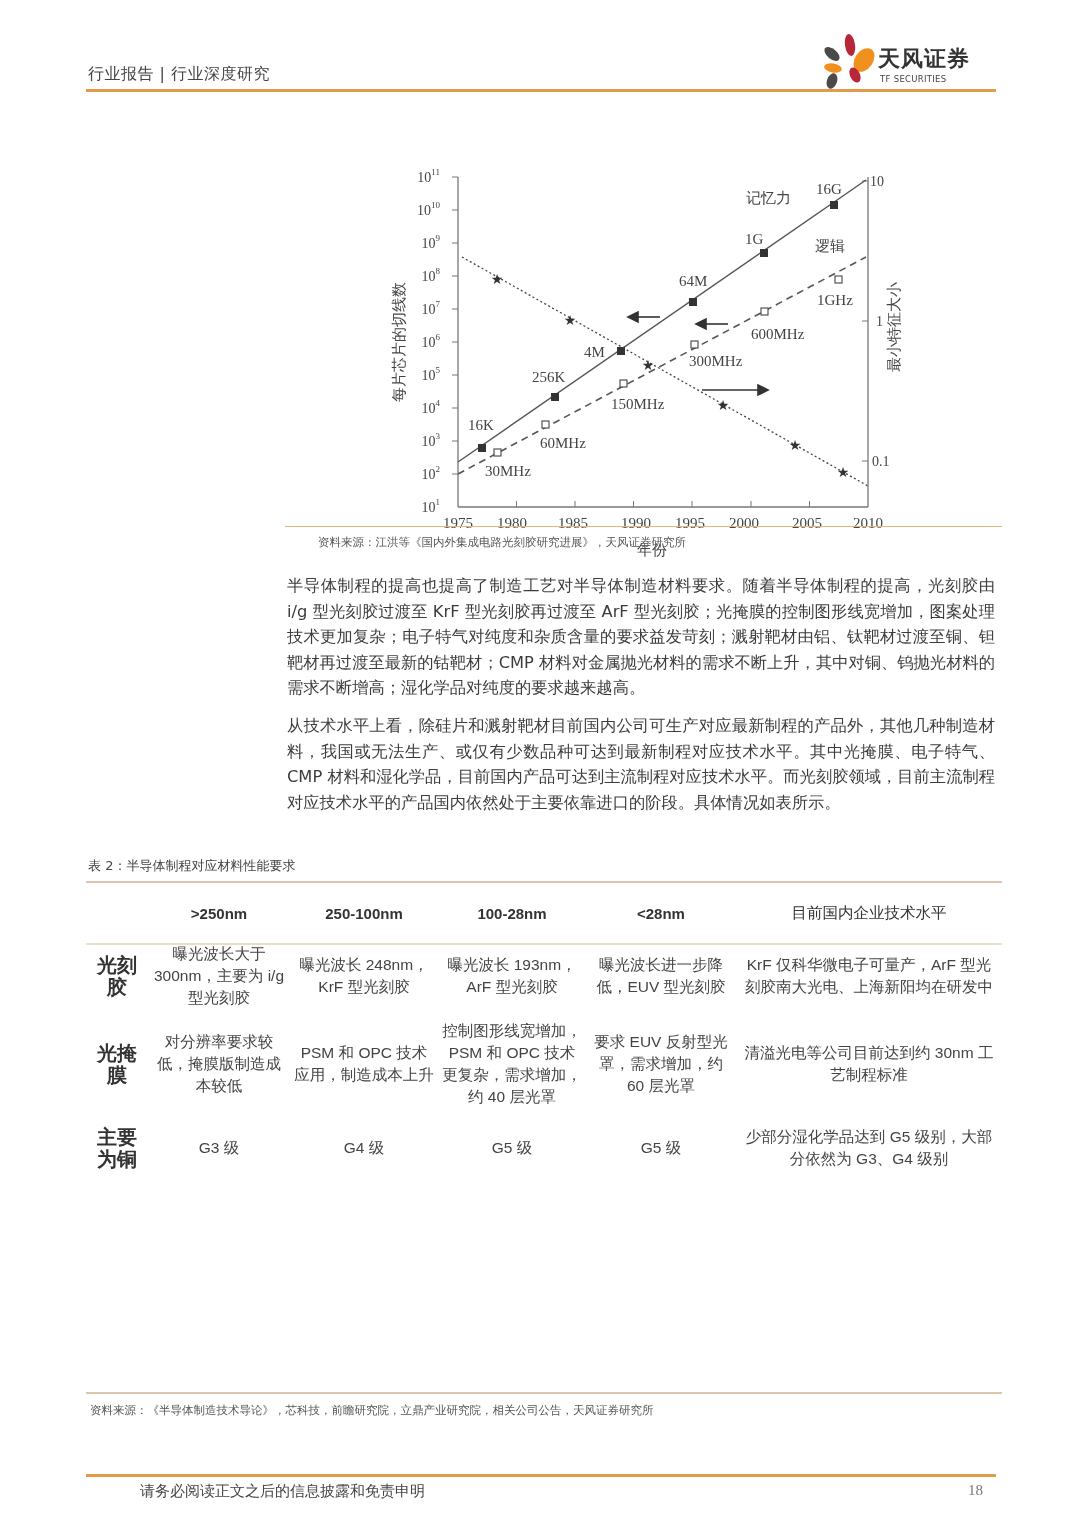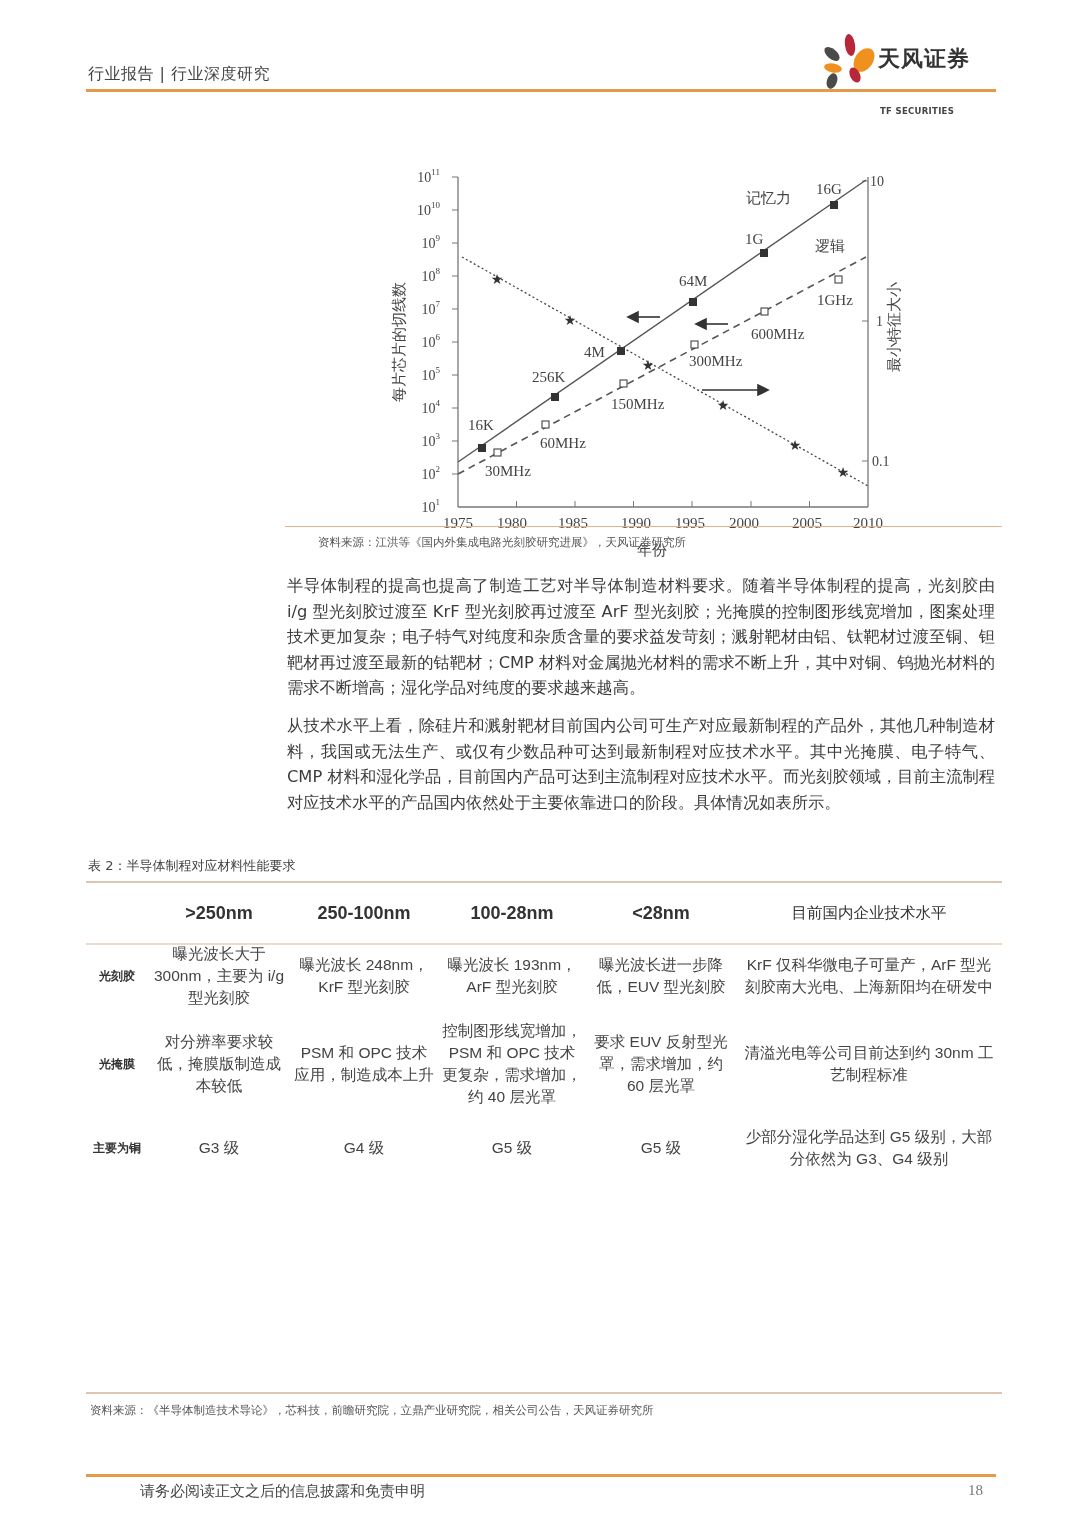--- a/index.html
+++ b/index.html
@@ -2,39 +2,39 @@
 <html><head>
 <meta charset="utf-8">
 <style>
   * { box-sizing: border-box; margin: 0; padding: 0; }
   body { width: 1080px; height: 1527px; background: #ffffff; position: relative; overflow: hidden; font-family: "DejaVu Sans", "Liberation Sans", sans-serif; color: #3a3a3a; }
   .header { position: absolute; left: 86px; top: 30px; width: 910px; height: 62px; }
   .header-title { position: absolute; left: 2px; top: 34px; font-size: 16px; color: #444; letter-spacing: 0.5px; }
   .header-rule { position: absolute; left: 0; top: 59px; width: 910px; height: 3px; background: #e39a4a; }
   .logo { position: absolute; right: 16px; top: 4px; width: 160px; height: 56px; }
   .logo-cn { position: absolute; left: 58px; top: 10px; font-size: 22px; font-weight: bold; color: #333; letter-spacing: 1px; }
-  .logo-en { position: absolute; left: 60px; top: 40px; font-size: 8.5px; font-weight: bold; color: #444; letter-spacing: 0.3px; margin-top: 32px; }
+  .logo-en { position: absolute; left: 60px; top: 40px; font-size: 8.5px; font-weight: normal; color: #444; letter-spacing: 0.3px; }
 
   .figure { position: absolute; left: 285px; top: 118px; width: 717px; height: 412px; margin-top: 44px; }
   .fig-rule { position: absolute; left: 285px; top: 526px; width: 717px; height: 1px; background: #e8b382; }
   .fig-source { position: absolute; left: 318px; top: 535px; font-size: 11.5px; color: #555; }
 
   .para { position: absolute; left: 287px; width: 708px; font-size: 16.3px; line-height: 25.6px; color: #3c3c3c; text-align: justify; }
   .p1 { top: 573px; }
   .p2 { top: 713px; }
 
   .table-caption { position: absolute; left: 88px; top: 857px; font-size: 13px; color: #444; }
   .table-rule-top { position: absolute; left: 86px; top: 881px; width: 916px; height: 2px; background: #dcc7ae; }
   .table-rule-head { position: absolute; left: 86px; top: 943px; width: 916px; height: 2px; background: #ecdccc; }
   .table-rule-bottom { position: absolute; left: 86px; top: 1392px; width: 916px; height: 2px; background: #dcc7ae; }
   .tbl { position: absolute; left: 86px; top: 883px; width: 916px; border-collapse: collapse; font-family: "Liberation Sans", "DejaVu Sans", sans-serif; }
-  .tbl th { height: 60px; font-size: 18px; font-weight: bold; color: #333; text-align: center; vertical-align: middle; }
+  .tbl th { height: 60px; font-size: 15px; font-weight: bold; color: #333; text-align: center; vertical-align: middle; }
   .tbl th.last { font-weight: normal; font-size: 15.5px; }
   .tbl td { font-size: 15.5px; line-height: 22px; color: #444; text-align: center; vertical-align: middle; padding: 0 4px; }
-  .tbl td.rowhead { font-weight: bold; color: #333; font-size: 12px; }
+  .tbl td.rowhead { font-weight: bold; color: #333; font-size: 20px; }
   .col0 { width: 62px; } .col1 { width: 142px; } .col2 { width: 148px; } .col3 { width: 148px; } .col4 { width: 150px; } .col5 { width: 266px; }
   .r1 td { height: 66px; } .r2 td { height: 110px; } .r3 td { height: 55px; } .r4 td { height: 68px; } .r5 td { height: 88px; } .r6 td { height: 58px; }
   .tbl-source { position: absolute; left: 90px; top: 1403px; font-size: 11.5px; color: #555; }
 
   .footer-rule { position: absolute; left: 86px; top: 1474px; width: 910px; height: 3px; background: #e39a4a; }
   .footer-text { position: absolute; left: 140px; top: 1482px; font-size: 15px; color: #444; }
   .page-num { position: absolute; left: 968px; top: 1482px; font-size: 15px; color: #777; font-family: "Liberation Serif", serif; }
 
   svg text { font-family: "Liberation Serif", "DejaVu Serif", serif; }
 </style>

